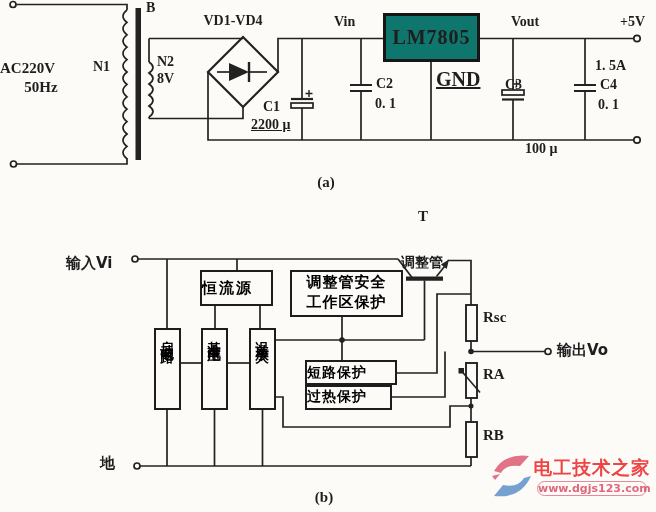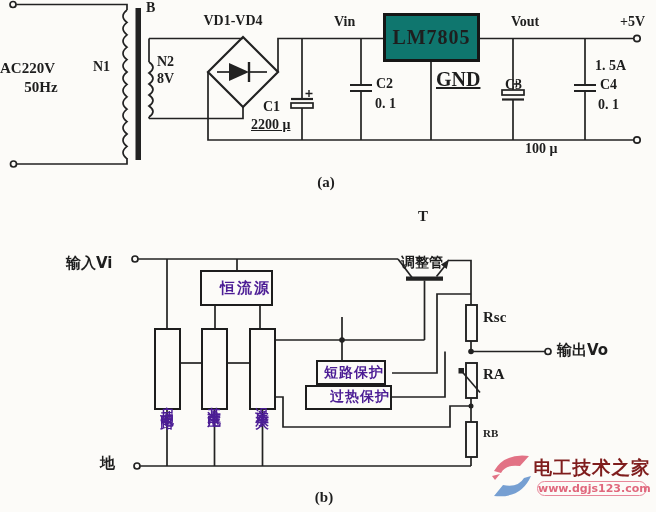--- a/index.html
+++ b/index.html
@@ -15,23 +15,23 @@
   .lbl{
     position:absolute;
     font-size:14px;font-weight:700;
     white-space:nowrap;line-height:1.05;
     color:#1e1e1e;
   }
   .ctr{text-align:center;}
   .cjk{font-family:"DejaVu Sans","Liberation Sans",sans-serif;font-weight:700;}
   .blk{
     position:absolute;border:2.5px solid #1d1d1d;background:#fcfbf8;
-    display:flex;align-items:center;justify-content:flex-end;
+    display:flex;align-items:center;justify-content:flex-start;
     font-family:"DejaVu Sans","Liberation Sans",sans-serif;
-    font-weight:700;font-size:14px;color:#4c1d95;
+    font-weight:700;font-size:14px;color:#000000;
     box-sizing:border-box;
   }
   .vblk{
     writing-mode:vertical-rl;text-orientation:upright;
     letter-spacing:3px;font-size:13.5px;
   }
   .soa{flex-direction:column;font-size:15px;line-height:20px;letter-spacing:1px;}
   .icbox{
     position:absolute;border:3.5px solid #161616;background:#0f766e;
     display:flex;align-items:center;justify-content:center;
@@ -209,22 +209,26 @@
   </div>
 
   <div class="blk vblk" style="left:201px;top:328px;width:27px;height:82px;">
     <span>基准电压</span>
   </div>
 
   <div class="blk vblk" style="left:249px;top:328px;width:27px;height:82px;">
     <span>误差放大</span>
   </div>
 
-
-  <div class="blk" style="left:316px;top:360px;width:70px;height:25px;letter-spacing:1px;">
+  <div class="blk soa" style="left:290px;top:270px;width:113px;height:47px;">
+    <span>调整管安全</span>
+    <span>工作区保护</span>
+  </div>
+
+  <div class="blk" style="left:305px;top:360px;width:92px;height:25px;letter-spacing:1px;">
     <span>短路保护</span>
   </div>
 
   <div class="blk" style="left:305px;top:384.5px;width:87px;height:25px;letter-spacing:1px;">
     <span>过热保护</span>
   </div>
 
   <div class="lbl ctr" style="left:0px;top:61px;width:54px;font-size:15px;">AC220V</div>
   <div class="lbl ctr" style="left:2px;top:80px;width:46px;font-size:15px;margin-left:16px;">50Hz</div>
   <div class="lbl" style="left:93px;top:60px;">N1</div>
@@ -247,19 +251,19 @@
   <div class="lbl" style="left:598px;top:98px;">0. 1</div>
   <div class="lbl ctr" style="left:310px;top:175px;width:32px;font-size:15px;">(a)</div>
 
   <div class="lbl cjk" style="left:66px;top:256px;font-size:15px;">输入Vi</div>
   <div class="lbl cjk" style="left:100px;top:456px;font-size:15px;">地</div>
   <div class="lbl cjk" style="left:557px;top:343px;font-size:15px;">输出Vo</div>
   <div class="lbl" style="left:418px;top:209px;font-size:15px;">T</div>
   <div class="lbl cjk" style="left:401px;top:227px;font-size:14px;margin-top:28px;">调整管</div>
   <div class="lbl" style="left:483px;top:310px;font-size:15px;text-align:right;">Rsc</div>
   <div class="lbl" style="left:483px;top:367px;font-size:15px;">RA</div>
-  <div class="lbl" style="left:483px;top:428px;font-size:11px;">RB</div>
+  <div class="lbl" style="left:483px;top:428px;font-size:15px;">RB</div>
   <div class="lbl ctr" style="left:308px;top:490px;width:32px;font-size:15px;">(b)</div>
 
-  <div id="wm-name" class="cjk" style="color:#7f1d1d;">电工技术之家</div>
+  <div id="wm-name" class="cjk" style="color:#ef4444;">电工技术之家</div>
   <div id="wm-url" style="color:#e0687d;border:1.5px solid #e8889a;">www.dgjs123.com</div>
 
 </div>
 
 </body></html>

